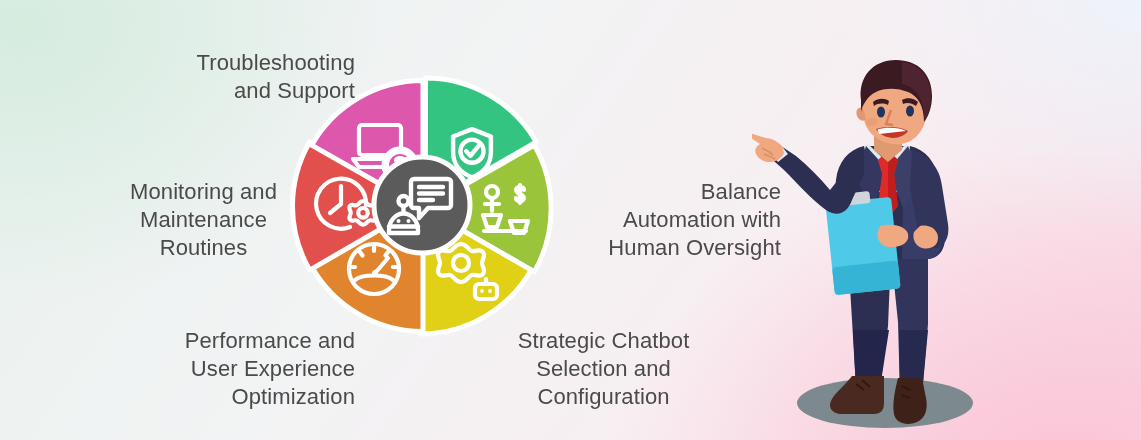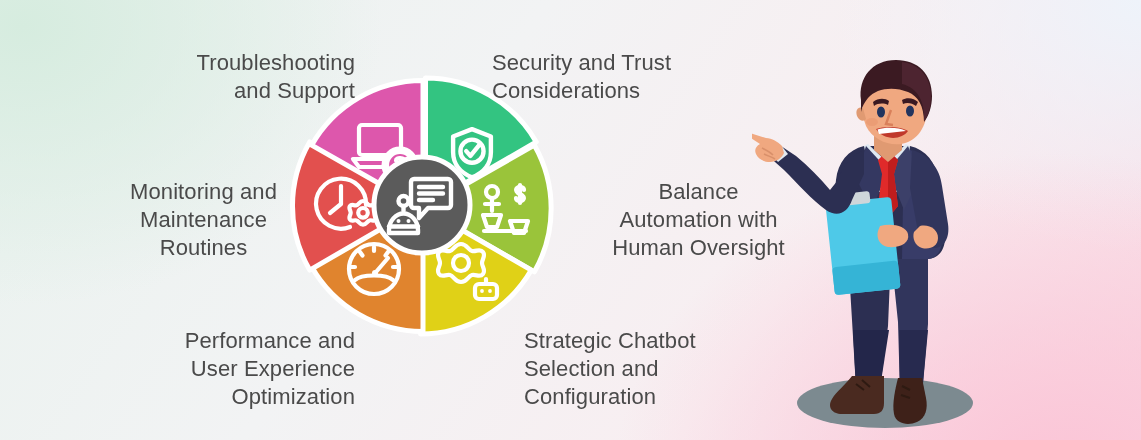--- a/index.html
+++ b/index.html
@@ -49,22 +49,22 @@
     font-size: 22px;
     line-height: 1.28;
     letter-spacing: 0.1px;
     white-space: pre-line;
   }
   .label.right { text-align: left; }
   .label.left  { text-align: right; }
 
   #label-troubleshooting { left: 150px; top: 49px; width: 205px; text-align: right; }
   #label-security        { left: 492px; top: 49px; width: 215px; text-align: left; }
-  #label-balance         { left: 566px; top: 178px; width: 215px; text-align: center; margin-left: 25px; }
-  #label-strategic       { left: 524px; top: 327px; width: 215px; text-align: left; }
+  #label-balance         { left: 566px; top: 178px; width: 215px; text-align: right; }
+  #label-strategic       { left: 496px; top: 327px; width: 215px; text-align: center; }
   #label-performance     { left: 140px; top: 327px; width: 215px; text-align: right; }
   #label-monitoring      { left: 120px; top: 178px; width: 167px; text-align: center; }
 
   
   #person-wrap {
     position: absolute;
     left: 752px;
     top: 58px;
     width: 256px;
     height: 382px;
@@ -163,22 +163,20 @@
           <circle class="hub-icon-fill" cx="6.5" cy="43" r="2"></circle>
           <circle class="hub-icon-fill" cx="16.5" cy="43" r="2"></circle>
         </g>
       </g>
     </svg>
   </div>
 
   <div class="label left" id="label-troubleshooting">Troubleshooting
 and Support</div>
 
-  <div class="label right" id="label-security">Security and Trust
-Considerations</div>
 
   <div class="label right" id="label-balance">Balance
 Automation with
 Human Oversight</div>
 
   <div class="label right" id="label-strategic">Strategic Chatbot
 Selection and
 Configuration</div>
 
   <div class="label left" id="label-performance">Performance and

